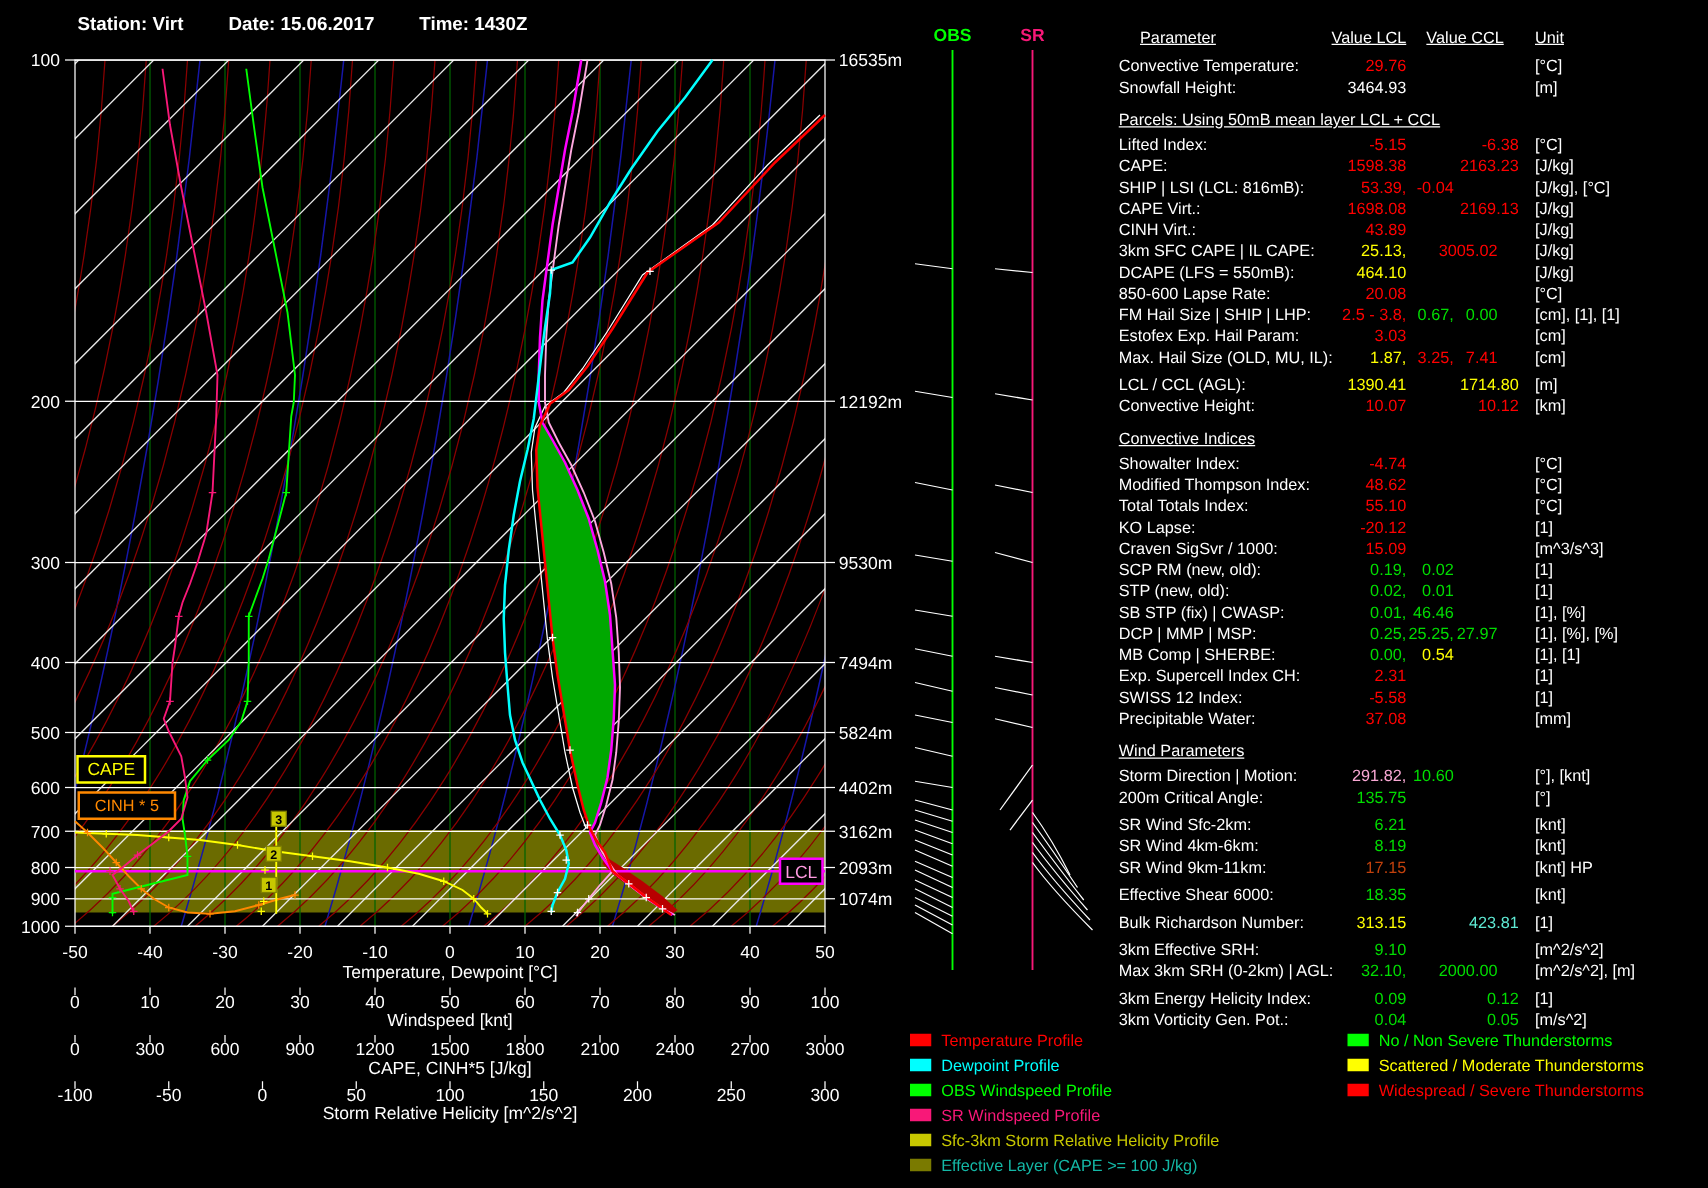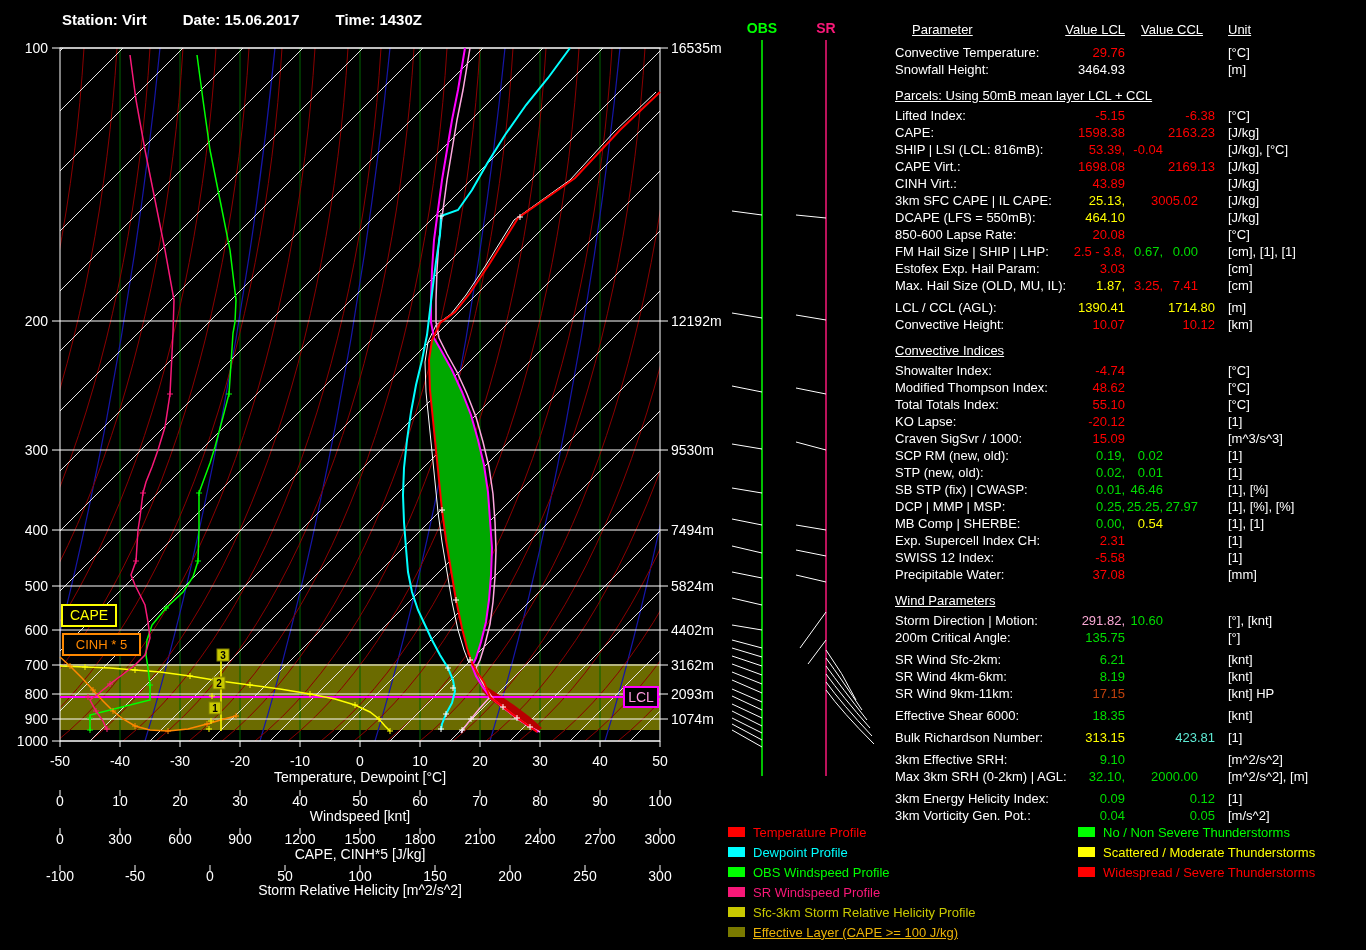--- a/index.html
+++ b/index.html
@@ -642,21 +642,21 @@
     <div class="leg-item">
       <div class="swatch" style="background: rgb(248, 24, 120);"></div>
       <span style="color: rgb(248, 24, 120);">SR Windspeed Profile</span>
     </div>
     <div class="leg-item">
       <div class="swatch" style="background: rgb(200, 200, 0);"></div>
       <span style="color: rgb(200, 200, 0);">Sfc-3km Storm Relative Helicity Profile</span>
     </div>
     <div class="leg-item">
       <div class="swatch" style="background: rgb(122, 122, 0);"></div>
-      <span style="color: #eab308; text-decoration: underline;">Effective Layer (CAPE &gt;= 100 J/kg)</span>
+      <span style="color: #14b8a6;">Effective Layer (CAPE &gt;= 100 J/kg)</span>
     </div>
   </div>
 <div id="legend-right" class="legend">
     <div class="leg-item">
       <div class="swatch" style="background: rgb(0, 255, 0);"></div>
       <span style="color: rgb(0, 255, 0);">No / Non Severe Thunderstorms</span>
     </div>
     <div class="leg-item">
       <div class="swatch" style="background: rgb(255, 255, 0);"></div>
       <span style="color: rgb(255, 255, 0);">Scattered / Moderate Thunderstorms</span>

